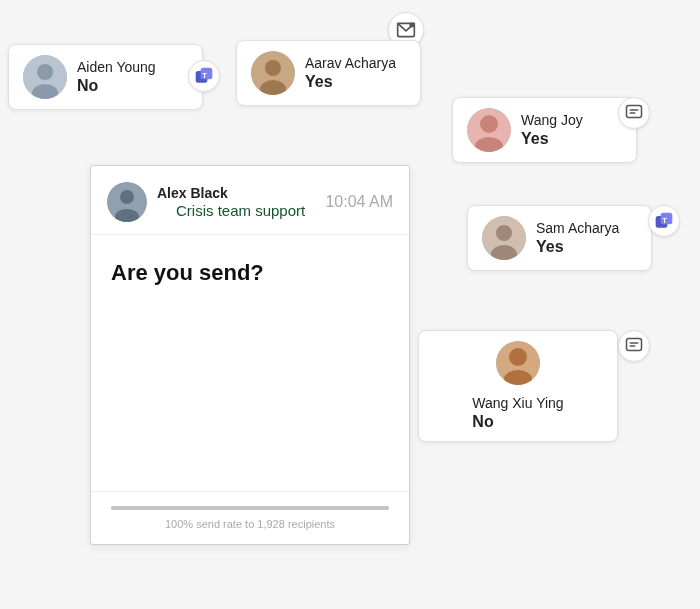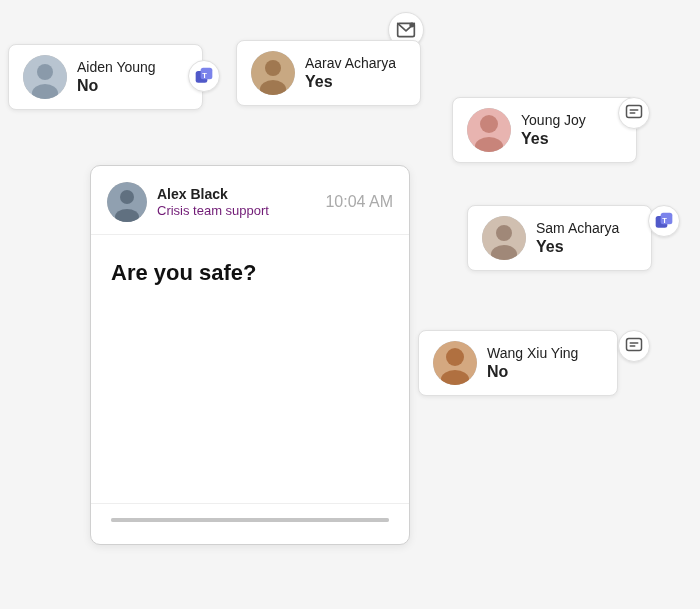--- a/index.html
+++ b/index.html
@@ -95,21 +95,21 @@
       align-items: center;
       justify-content: center;
       box-shadow: 0 1px 3px rgba(0,0,0,0.1);
     }
 
     
     .message-panel {
       position: absolute;
       background: white;
       border: 1.5px solid #d0d0d0;
-      border-radius: 10px;
+      border-radius: 3px;
       box-shadow: 0 2px 8px rgba(0,0,0,0.08);
       width: 320px;
       height: 380px;
       left: 90px;
       top: 165px;
       display: flex;
       flex-direction: column;
     }
 
     .panel-header {
@@ -125,23 +125,24 @@
       height: 40px;
     }
 
     .panel-header-info .sender {
       font-size: 14px;
       font-weight: 600;
       color: #222;
     }
 
     .panel-header-info .subtitle {
-      font-size: 13px;
-      color: #701a75;
+      font-size: 15px;
+      color: #14532d;
       margin-top: 1px;
+      margin-left: 19px;
     }
 
     .panel-header-time {
       margin-left: auto;
       font-size: 16px;
       color: #aaa;
     }
 
     .panel-body {
       flex: 1;
@@ -231,21 +232,21 @@
 
 <div class="person-card" style="left: 452px; top: 97px; width: 185px;">
   <div class="avatar">
     <svg viewBox="0 0 44 44" xmlns="http://www.w3.org/2000/svg">
       <circle cx="22" cy="22" r="22" fill="#e8b4b0"></circle>
       <circle cx="22" cy="16" r="9" fill="#c8847a"></circle>
       <ellipse cx="22" cy="38" rx="14" ry="9" fill="#c8847a"></ellipse>
     </svg>
   </div>
   <div class="person-info">
-    <div class="name">Young Joy</div>
+    <div class="name">Wang Joy</div>
     <div class="status">Yes</div>
   </div>
 </div>
 
 <div class="msg-badge" style="left: 618px; top: 97px;">
   <svg width="18" height="18" viewBox="0 0 24 24" fill="none" stroke="#555" stroke-width="2" stroke-linecap="round" stroke-linejoin="round">
     <rect x="2" y="2" width="20" height="16" rx="3"></rect>
     <line x1="7" y1="8" x2="17" y2="8"></line>
     <line x1="7" y1="12" x2="13" y2="12"></line>
   </svg>
@@ -266,21 +267,21 @@
 </div>
 
 <div class="teams-badge" style="left: 648px; top: 205px;">
   <svg width="20" height="20" viewBox="0 0 24 24">
     <rect x="2" y="6" width="14" height="14" rx="3" fill="#5059C9"></rect>
     <rect x="8" y="2" width="14" height="14" rx="3" fill="#7B83EB"></rect>
     <text x="10" y="14" font-size="9" font-weight="bold" fill="white" font-family="sans-serif">T</text>
   </svg>
 </div>
 
-<div class="person-card" style="left: 418px; top: 330px; width: 200px;">
+<div class="person-card" style="left: 418px; top: 330px; width: 200px; flex-direction: column;">
   <div class="avatar">
     <svg viewBox="0 0 44 44" xmlns="http://www.w3.org/2000/svg">
       <circle cx="22" cy="22" r="22" fill="#d4a880"></circle>
       <circle cx="22" cy="16" r="9" fill="#b07040"></circle>
       <ellipse cx="22" cy="38" rx="14" ry="9" fill="#b07040"></ellipse>
     </svg>
   </div>
   <div class="person-info">
     <div class="name">Wang Xiu Ying</div>
     <div class="status">No</div>
@@ -304,20 +305,21 @@
         <ellipse cx="20" cy="35" rx="12" ry="8" fill="#607080"></ellipse>
       </svg>
     </div>
     <div class="panel-header-info">
       <div class="sender">Alex Black</div>
       <div class="subtitle">Crisis team support</div>
     </div>
     <div class="panel-header-time">10:04 AM</div>
   </div>
   <div class="panel-body">
-    <div class="panel-question">Are you safe?</div>
+    <div class="panel-question">Are you send?</div>
   </div>
   <div class="panel-footer">
     <div class="progress-bar-bg">
       <div class="progress-bar-fill"></div>
     </div>
+    <div class="progress-text">100% send rate to 1,928 recipients</div>
   </div>
 </div>
 
 </body></html>

